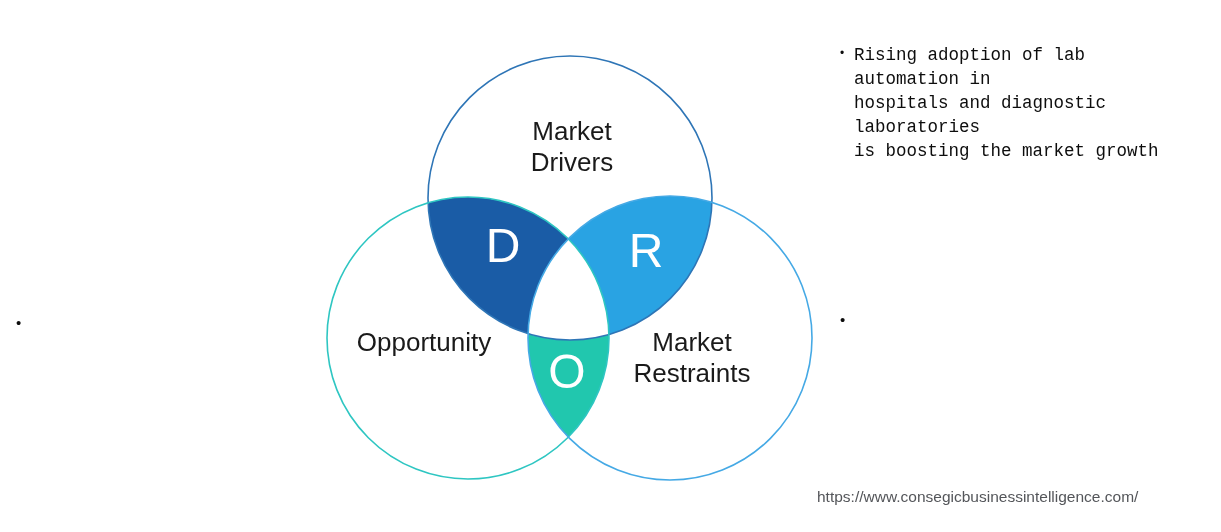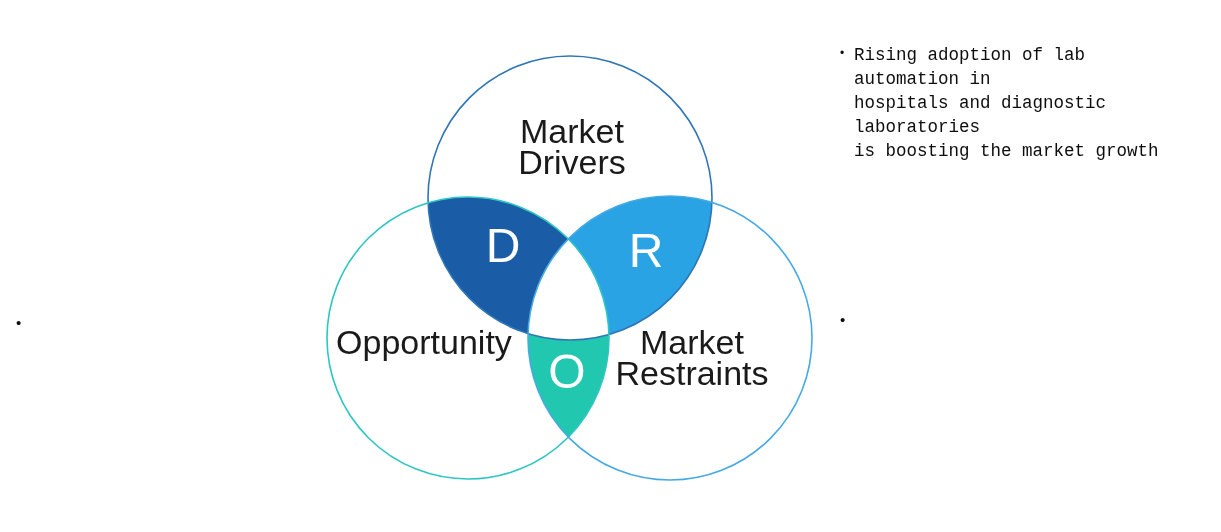--- a/index.html
+++ b/index.html
@@ -15,21 +15,21 @@
   .stage svg { position: absolute; left: 0; top: 0; }
 
   .venn-letter {
     font-family: "Liberation Sans", sans-serif;
     font-size: 48px;
     font-weight: 400;
   }
   .venn-label {
     position: absolute;
     color: #1a1a1a;
-    font-size: 34px;
+    font-size: 26px;
     line-height: 31px;
     text-align: center;
     white-space: pre-line;
   }
   .bullet {
     position: absolute;
     display: flex;
     color: #0d0d0d;
     font-size: 17.5px;
     line-height: 24px;
@@ -111,14 +111,15 @@
     <span class="marker raised">•</span>
     <span class="text">Rising adoption of lab automation in
 hospitals and diagnostic laboratories
 is boosting the market growth</span>
   </div>
 
   <div class="bullet" style="left:840px; top:308px; width:360px;">
     <span class="marker">•</span>
   </div>
 
+  <div class="footer-url">https://www.consegicbusinessintelligence.com/</div>
 
 </div>
 
 </body></html>

